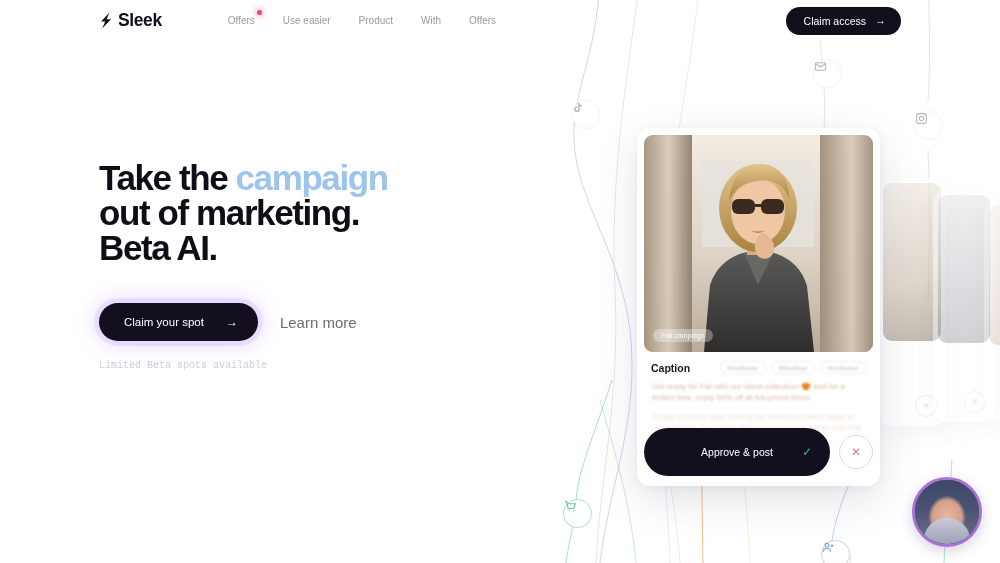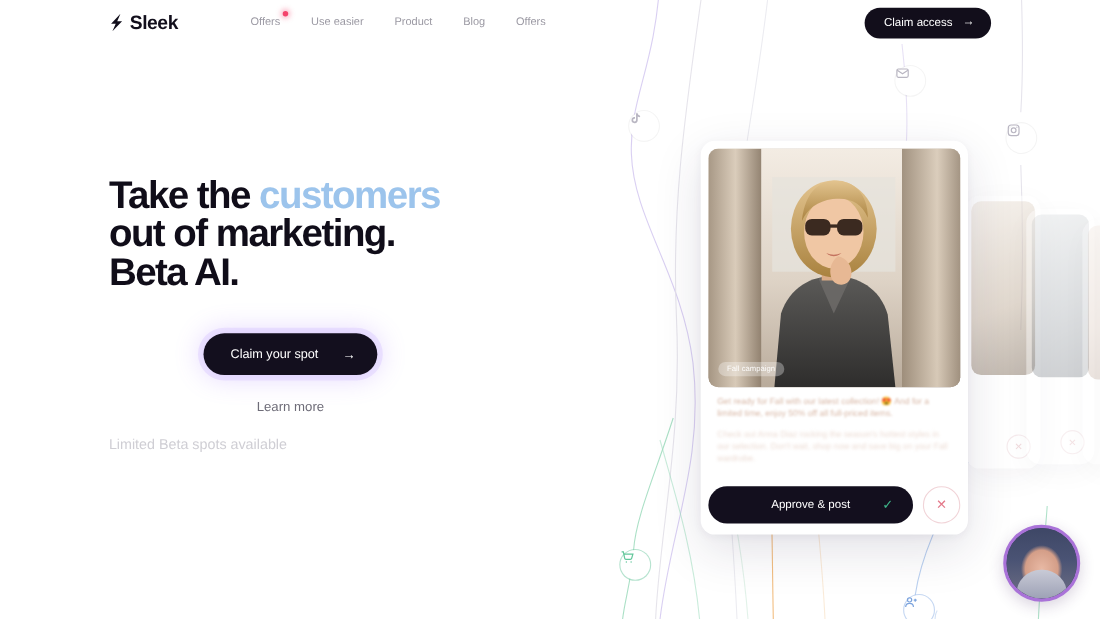--- a/index.html
+++ b/index.html
@@ -90,42 +90,42 @@
   .hero h1 .accent { color: #9cc4ec; }
   .hero p.sub {
     margin-top: 25px;
     font-size: 11.5px;
     line-height: 18px;
     color: #a5a3ad;
     max-width: 215px;
   }
   .hero-actions {
     margin-top: 38px;
-    display: flex; align-items: center; gap: 22px; flex-direction: column;
+    display: flex; align-items: center; gap: 22px;
   }
   .btn-primary {
     position: relative;
     display: flex; align-items: center; gap: 22px;
     background: #130f1e; color: #fff;
     border: none; border-radius: 999px;
     font-family: inherit; font-size: 11.5px; font-weight: 500;
     padding: 13px 20px 13px 25px;
     cursor: pointer;
     box-shadow: 0 0 0 5px rgba(156,106,255,0.13),
                 0 0 22px 5px rgba(156,106,255,0.22);
   }
   .btn-primary .arrow { font-size: 12px; line-height: 1; }
   .btn-link {
     background: none; border: none;
-    font-family: inherit; font-size: 12px; color: #6e6c78;
+    font-family: inherit; font-size: 15px; color: #6e6c78;
     cursor: pointer;
   }
   .hero-note {
     margin-top: 19px;
-    font-size: 13px; color: #cfced4;
+    font-size: 10px; color: #cfced4; font-family: Liberation Mono, monospace;
   }
 
   
   .stack {
     position: absolute;
     left: 600px; top: 110px;
     width: 400px; height: 400px;
     z-index: 20;
   }
   .ghost-card {
@@ -202,21 +202,21 @@
     position: absolute; left: 7px; right: 7px; bottom: 10px;
     display: flex; align-items: center; gap: 9px;
   }
   .approve-btn {
     flex: 1;
     display: flex; align-items: center; justify-content: center;
     position: relative;
     background: #130f1e; color: #fff;
     border: none; border-radius: 999px;
     font-family: inherit; font-size: 10.5px; font-weight: 500;
-    height: 34px;
+    height: 48px;
     cursor: pointer;
   }
   .approve-btn .check {
     position: absolute; right: 18px;
     color: #3fb68a; font-size: 12px;
   }
   .reject-btn {
     width: 34px; height: 34px; border-radius: 50%;
     border: 1px solid #f1d4d8; background: #fff;
     color: #e4798a; font-size: 12px;
@@ -334,35 +334,35 @@
       <span>Offers</span>
       <span class="nav-dot"></span>
     </div>
     <div class="nav-item">
       <span>Use easier</span>
     </div>
     <div class="nav-item">
       <span>Product</span>
     </div>
     <div class="nav-item">
-      <span>Blog</span>
+      <span>With</span>
     </div>
     <div class="nav-item">
       <span>Offers</span>
     </div>
   </nav>
 
   <button class="header-cta">
     <span>Claim access</span>
     <span class="arrow">→</span>
   </button>
 </header>
 
 <section class="hero">
-  <h1><span>Take the </span><span class="accent">customers</span><span> out of marketing. Beta AI.</span></h1>
+  <h1><span>Take the </span><span class="accent">campaign</span><span> out of marketing. Beta AI.</span></h1>
 
 
   <div class="hero-actions">
     <button class="btn-primary">
       <span>Claim your spot</span>
       <span class="arrow">→</span>
     </button>
     <button class="btn-link">Learn more</button>
   </div>
 
@@ -438,20 +438,28 @@
         <rect x="117" y="64" width="23" height="15" rx="6" fill="#3b2a20"></rect>
         <rect x="110" y="69" width="8" height="3" fill="#3b2a20"></rect>
 
         <path d="M107 95 q7 6 14 0 q-7 3 -14 0z" fill="#c4735f"></path>
 
         <path d="M118 98 c8 2 13 9 12 17 c-1 8 -9 11 -15 7 c-6 -5 -6 -18 3 -24z" fill="#e7b894"></path>
       </svg>
       <div class="campaign-chip">Fall campaign</div>
     </div>
 
+    <div class="caption-row">
+      <div class="caption-title">Caption</div>
+      <div class="tag-row">
+        <span class="tag">#GetReady</span>
+        <span class="tag">#NewDrop</span>
+        <span class="tag">#Collection</span>
+      </div>
+    </div>
 
     <div class="caption-body">
       <div class="p1">Get ready for Fall with our latest collection! 😍 And for a limited time, enjoy 50% off all full-priced items.</div>
       <div class="p2">Check out Anna Diaz rocking the season's hottest styles in our selection. Don't wait, shop now and save big on your Fall wardrobe.</div>
     </div>
 
     <div class="card-actions">
       <button class="approve-btn">
         <span>Approve &amp; post</span>
         <span class="check">✓</span>

